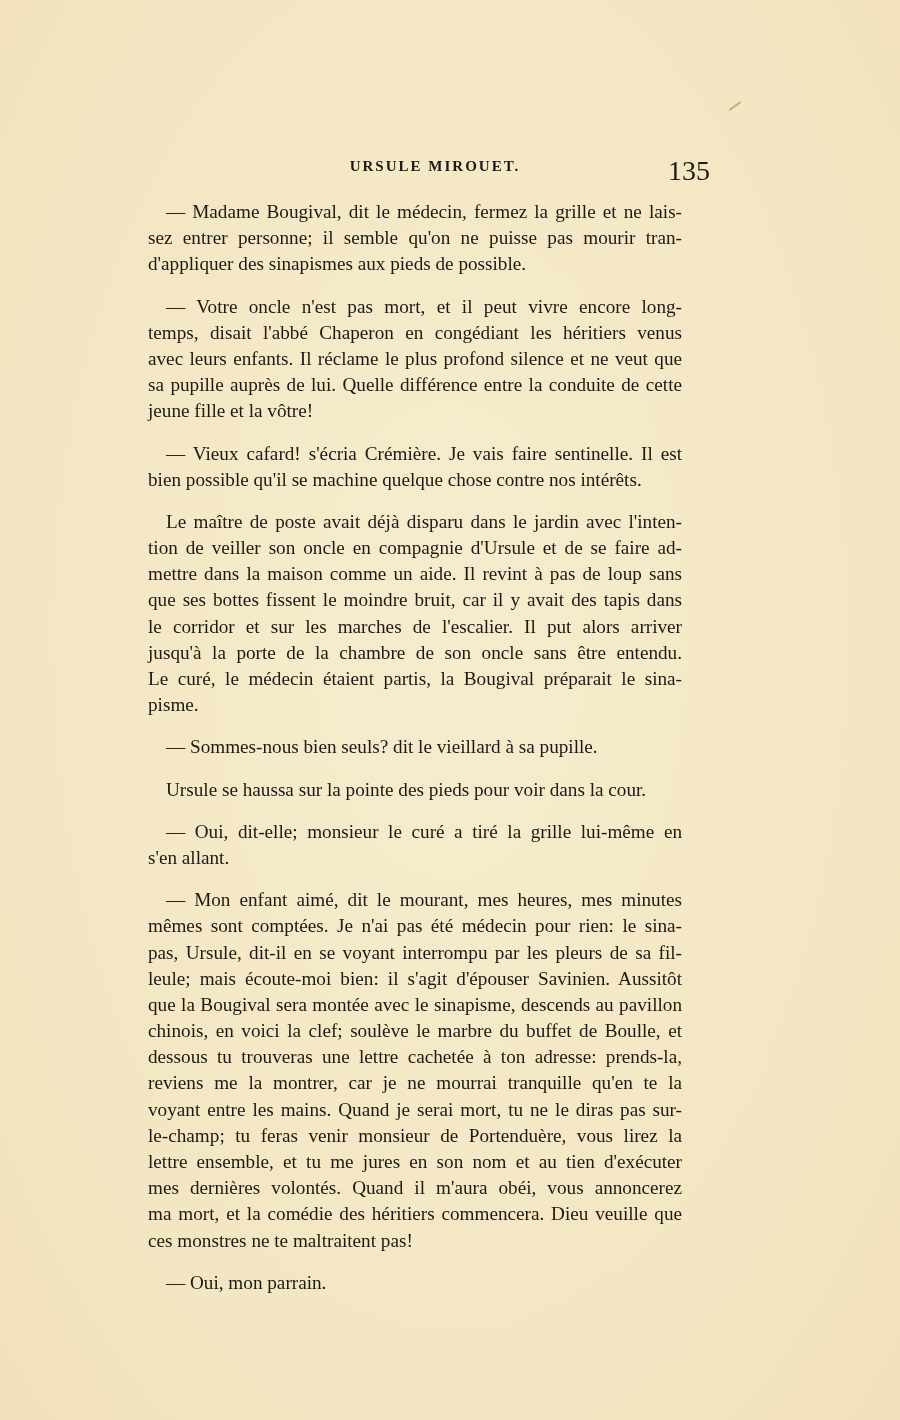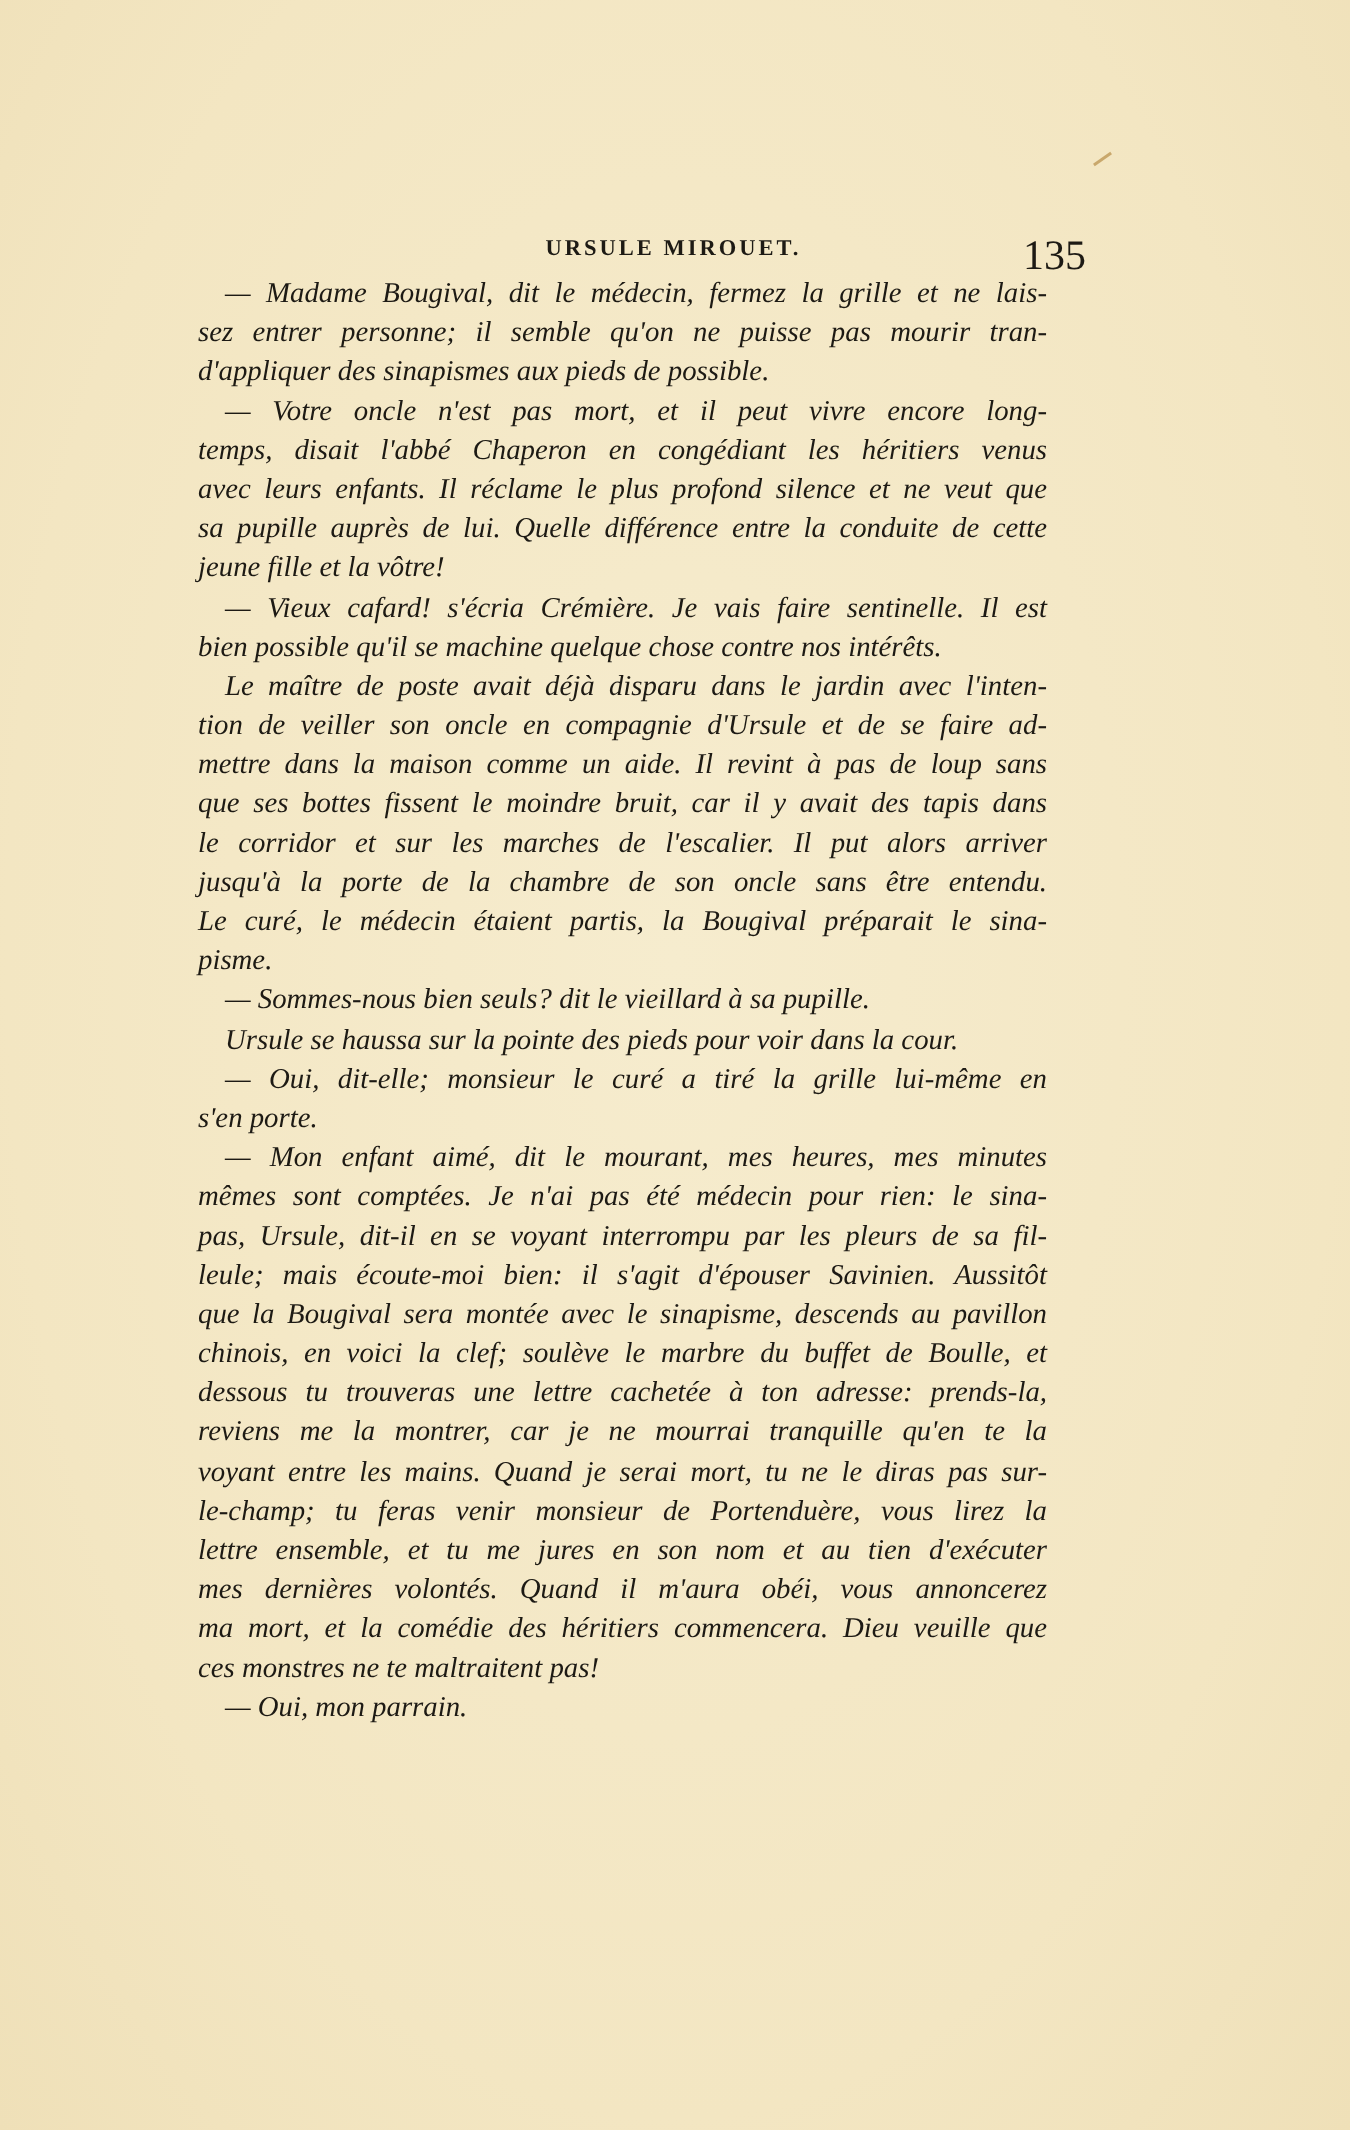--- a/index.html
+++ b/index.html
@@ -7,33 +7,33 @@
       width: 900px; height: 1420px;
       background: #f4e8c6;
       position: relative; overflow: hidden;
       font-family: "Liberation Serif", "DejaVu Serif", serif;
       color: #1d1a14;
     }
     .page { position: absolute; left: 0; top: 0; width: 900px; height: 1420px;
       background: radial-gradient(ellipse at 50% 45%, #f6ecce 0%, #f3e6c2 70%, #efe0b8 100%); }
     .stray-mark { position: absolute; left: 728px; top: 105px; width: 14px; height: 2px;
       background: #c9a86c; transform: rotate(-35deg); }
-    .running-head { position: absolute; left: 144px; top: 158px; width: 580px; height: 24px; }
+    .running-head { position: absolute; left: 130px; top: 158px; width: 580px; height: 24px; }
     .running-title { position: absolute; left: 0; right: 0; text-align: center;
       font-size: 15px; letter-spacing: 2px; font-weight: bold; padding-left: 30px; }
     .folio { position: absolute; right: 0; top: -3px; font-size: 28px; }
     .text-block { position: absolute; left: 132px; top: 183px; width: 566px; }
     .line {
       font-size: 19.2px; line-height: 26.2px; height: 26.2px;
       white-space: nowrap; text-align: justify; text-align-last: justify;
       transform-origin: left center;
     }
     .line.indent { padding-left: 18px; }
     .line.last { text-align-last: left; }
-    .para { margin: 0; font-style: italic; }
+    .para { margin: 16px; }
   </style>
 </head>
 <body>
 
 <div class="page">
   <div class="stray-mark"></div>
 
   <div class="running-head">
     <div class="running-title">URSULE MIROUET.</div>
     <div class="folio">135</div>
@@ -67,21 +67,21 @@
         <div class="line last">pisme.</div>
       </div>
       <div class="para">
         <div class="line indent last">— Sommes-nous bien seuls? dit le vieillard à sa pupille.</div>
       </div>
       <div class="para">
         <div class="line indent last">Ursule se haussa sur la pointe des pieds pour voir dans la cour.</div>
       </div>
       <div class="para">
         <div class="line indent">— Oui, dit-elle; monsieur le curé a tiré la grille lui-même en</div>
-        <div class="line last">s'en porte.</div>
+        <div class="line last">s'en allant.</div>
       </div>
       <div class="para">
         <div class="line indent">— Mon enfant aimé, dit le mourant, mes heures, mes minutes</div>
         <div class="line">mêmes sont comptées. Je n'ai pas été médecin pour rien: le sina-</div>
         <div class="line">pas, Ursule, dit-il en se voyant interrompu par les pleurs de sa fil-</div>
         <div class="line">leule; mais écoute-moi bien: il s'agit d'épouser Savinien. Aussitôt</div>
         <div class="line">que la Bougival sera montée avec le sinapisme, descends au pavillon</div>
         <div class="line">chinois, en voici la clef; soulève le marbre du buffet de Boulle, et</div>
         <div class="line">dessous tu trouveras une lettre cachetée à ton adresse: prends-la,</div>
         <div class="line">reviens me la montrer, car je ne mourrai tranquille qu'en te la</div>

